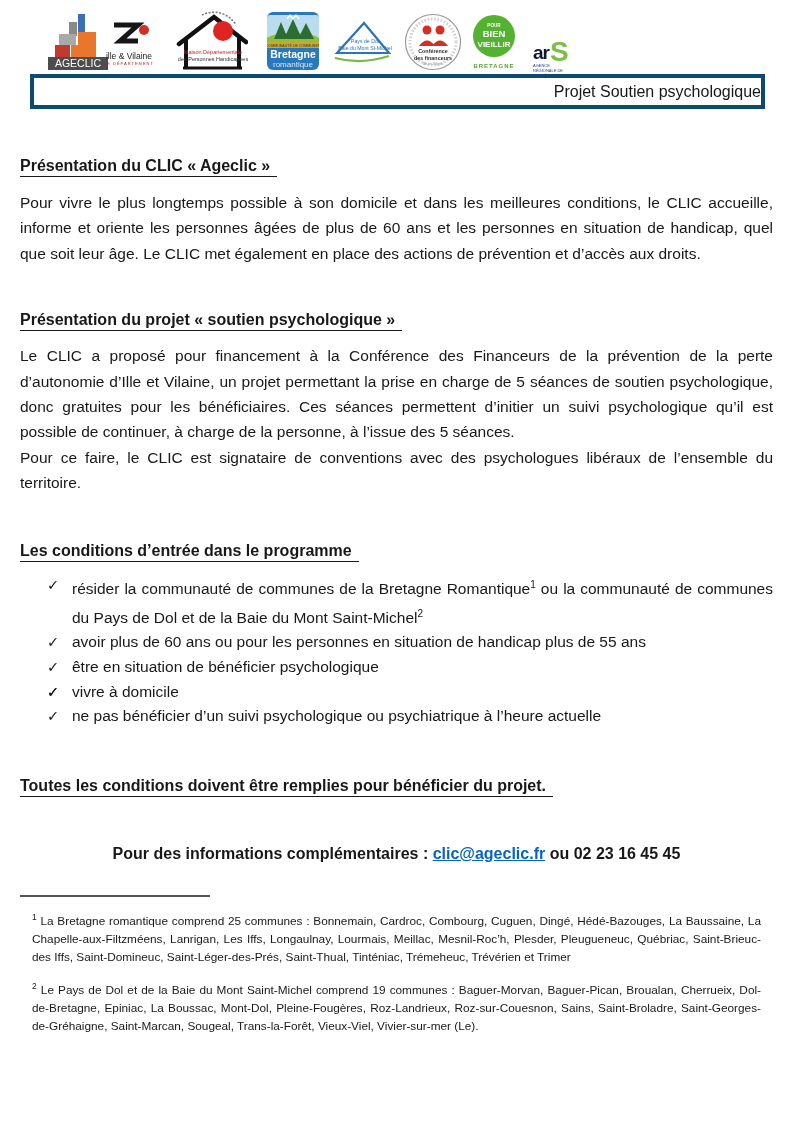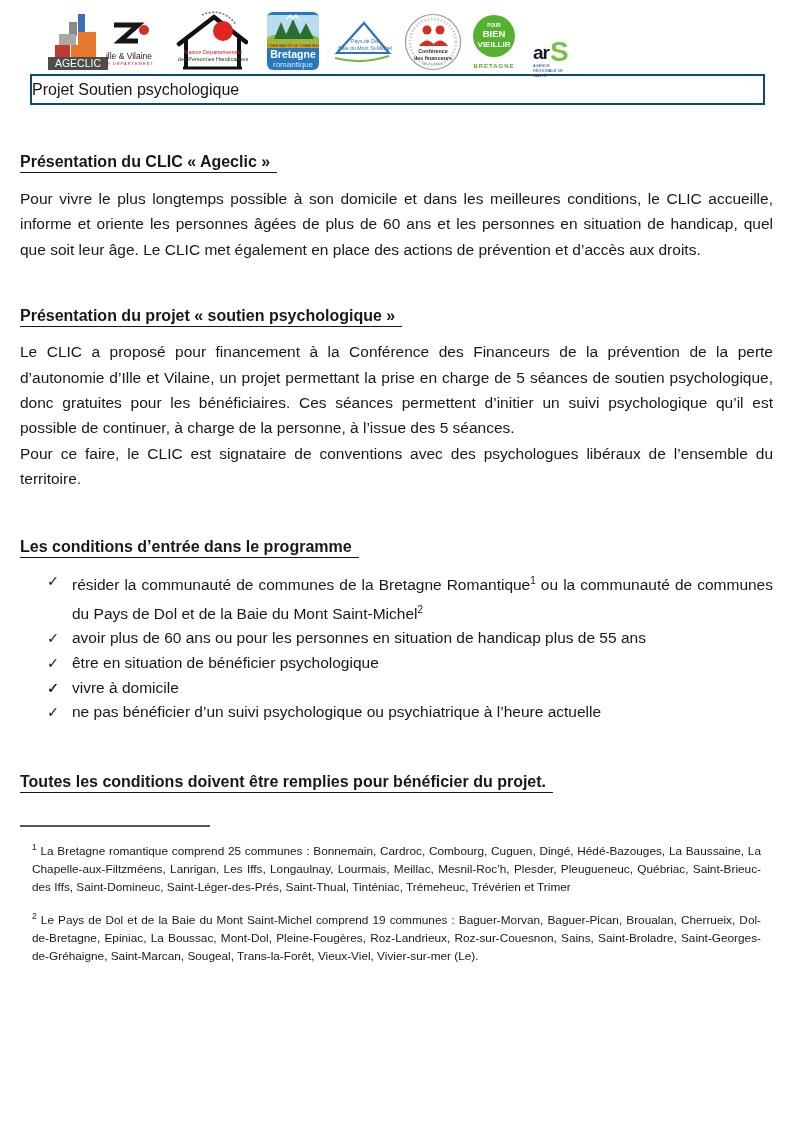--- a/index.html
+++ b/index.html
@@ -19,21 +19,21 @@
   .logo-conf{left:404px;top:13px}
   .logo-bv{left:469px;top:14px;width:50px;text-align:center}
   .bv-sub{font-size:6px;font-weight:bold;color:#55a82e;letter-spacing:1px;margin-top:1px}
   .logo-ars{left:533px;top:40px;width:52px}
   .ars-line{display:flex;align-items:flex-end;height:22px}
   .ars-ar{font-size:19px;font-weight:bold;color:#0f172a;line-height:1;letter-spacing:-1px}
   .ars-s{font-size:28px;font-weight:bold;color:#7ac143;line-height:.75;margin-left:1px}
   .ars-sub{font-size:4px;color:#1b3f8f;width:34px;line-height:1.3;margin-top:1px}
 
   
-  .title-box{margin:0 28px 0 30px;border:2px solid #0c4a6e;height:27px;display:flex;align-items:center;justify-content:flex-start;font-size:16px}
+  .title-box{margin:0 28px 0 30px;border:4px solid #0c4a6e;height:27px;display:flex;align-items:center;justify-content:flex-end;font-size:16px}
 
   
   .content{padding:0 20px}
   .heading{font-size:16px;font-weight:bold;margin:0}
   .heading .u{display:inline-block;border-bottom:1.5px solid #181818;padding-right:7px;padding-bottom:1px}
   .body-p{font-size:15.5px;line-height:25.4px;text-align:justify;margin:0}
   .h1{margin-top:48px}
   .p1{margin-top:13px}
   .h2{margin-top:45px}
   .p2{margin-top:12px}
@@ -191,20 +191,21 @@
         <span>vivre à domicile</span>
       </li>
       <li>
         <span class="check">✓</span>
         <span>ne pas bénéficier d’un suivi psychologique ou psychiatrique à l’heure actuelle</span>
       </li>
     </ul>
 
     <h2 class="heading h4"><span class="u">Toutes les conditions doivent être remplies pour bénéficier du projet.</span></h2>
 
+    <p class="contact"><span>Pour des informations complémentaires : </span><a>clic@ageclic.fr</a><span> ou 02 23 16 45 45</span></p>
 
     <div class="fns">
       <div class="fn-sep"></div>
       <p class="fn"><sup>1</sup> <span>La Bretagne romantique comprend 25 communes : Bonnemain, Cardroc, Combourg, Cuguen, Dingé, Hédé-Bazouges, La Baussaine, La Chapelle-aux-Filtzméens, Lanrigan, Les Iffs, Longaulnay, Lourmais, Meillac, Mesnil-Roc’h, Plesder, Pleugueneuc, Québriac, Saint-Brieuc-des Iffs, Saint-Domineuc, Saint-Léger-des-Prés, Saint-Thual, Tinténiac, Trémeheuc, Trévérien et Trimer</span></p>
       <p class="fn"><sup>2</sup> <span>Le Pays de Dol et de la Baie du Mont Saint-Michel comprend 19 communes : Baguer-Morvan, Baguer-Pican, Broualan, Cherrueix, Dol-de-Bretagne, Epiniac, La Boussac, Mont-Dol, Pleine-Fougères, Roz-Landrieux, Roz-sur-Couesnon, Sains, Saint-Broladre, Saint-Georges-de-Gréhaigne, Saint-Marcan, Sougeal, Trans-la-Forêt, Vieux-Viel, Vivier-sur-mer (Le).</span></p>
     </div>
 
   </div>
 </div>
 

